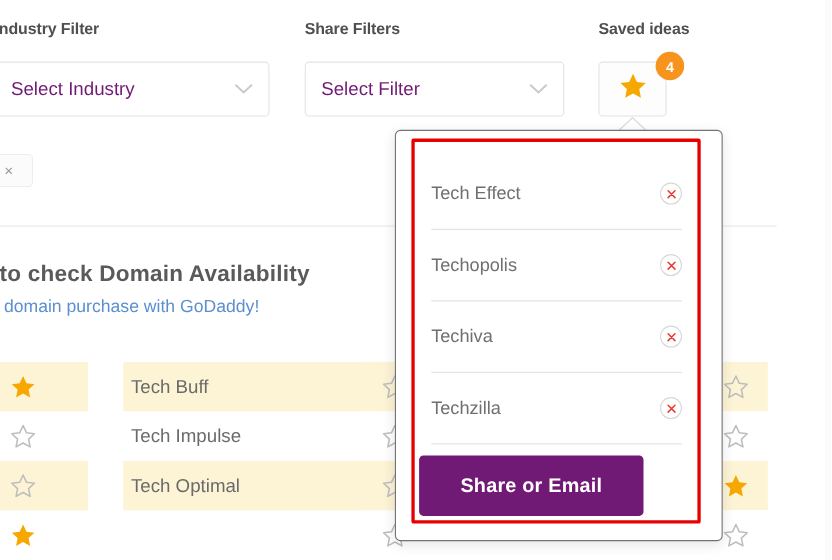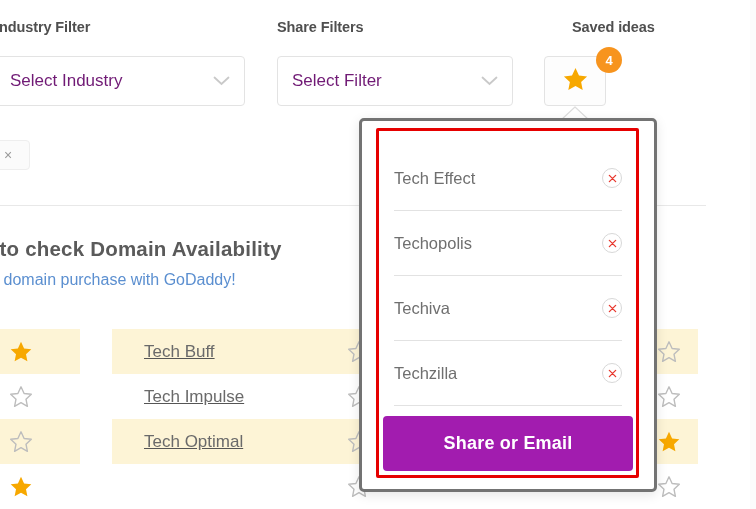--- a/index.html
+++ b/index.html
@@ -16,21 +16,21 @@
   .filters { position: absolute; left: 0; top: 0; width: 756px; height: 118px; }
   .filter-label {
     position: absolute;
     font-size: 14.5px;
     font-weight: bold;
     color: #4f4f4f;
     letter-spacing: -0.1px;
   }
   .lbl-industry { left: -5px; top: 19px; }
   .lbl-result   { left: 277px; top: 19px; }
-  .lbl-saved    { left: 572px; top: 19px; }
+  .lbl-saved    { left: 544px; top: 19px; }
 
   .select-box {
     position: absolute;
     height: 50px;
     border: 1px solid #e3e3e3;
     border-radius: 4px;
     background: #ffffff;
     display: flex;
     align-items: center;
     padding: 0 14px;
@@ -119,21 +119,21 @@
   
   .table { position: absolute; left: 0; top: 329px; width: 756px; }
   .trow { position: relative; height: 45px; }
   .cell {
     position: absolute;
     height: 45px;
     display: flex;
     align-items: center;
   }
   .c-star-left  { left: -38px;  width: 118px; justify-content: center; }
-  .c-name       { left: 112px;  width: 253px; padding-left: 32px; text-decoration: underline; }
+  .c-name       { left: 112px;  width: 253px; padding-left: 7px; }
   .c-star-mid   { left: 330px;  width: 58px;  justify-content: center; }
   .c-star-right { left: 640px;  width: 58px;  justify-content: center; }
   .trow.alt .c-star-left,
   .trow.alt .c-name,
   .trow.alt .c-star-mid,
   .trow.alt .c-star-right { background: #fdf4d6; }
   .trow .c-star-mid, .trow .c-star-right { background: #ffffff; }
   .trow.alt .c-star-mid, .trow.alt .c-star-right { background: #fdf4d6; }
   .name-text {
     font-size: 17px;
@@ -146,21 +146,21 @@
     bottom: 0; height: 1px;
     background: #f2eccd;
   }
 
   
   .panel {
     position: absolute;
     left: 359px; top: 118px;
     width: 298px; height: 374px;
     background: #ffffff;
-    border: 3px solid #737373;
+    border: 1px solid #737373;
     border-radius: 5px;
     box-shadow: 0 3px 12px rgba(0,0,0,0.10);
     z-index: 10;
   }
   .panel-highlight {
     position: absolute;
     left: 14px; top: 7px;
     width: 263px; height: 350px;
     border: 3px solid #e60000;
     border-radius: 2px;
@@ -189,22 +189,22 @@
     width: 20px; height: 20px;
     border-radius: 50%;
     border: 1px solid #d8d8d8;
     background: #ffffff;
     display: flex; align-items: center; justify-content: center;
     flex: none;
   }
   .share-btn {
     position: absolute;
     left: 21px; top: 295px;
-    width: 250px; height: 55px;
-    background: #a21caf;
+    width: 204px; height: 55px;
+    background: #701a75;
     border: none;
     border-radius: 4px;
     color: #ffffff;
     font-family: "Liberation Sans", sans-serif;
     font-size: 18px;
     font-weight: bold;
     letter-spacing: 0.2px;
   }
 
   

